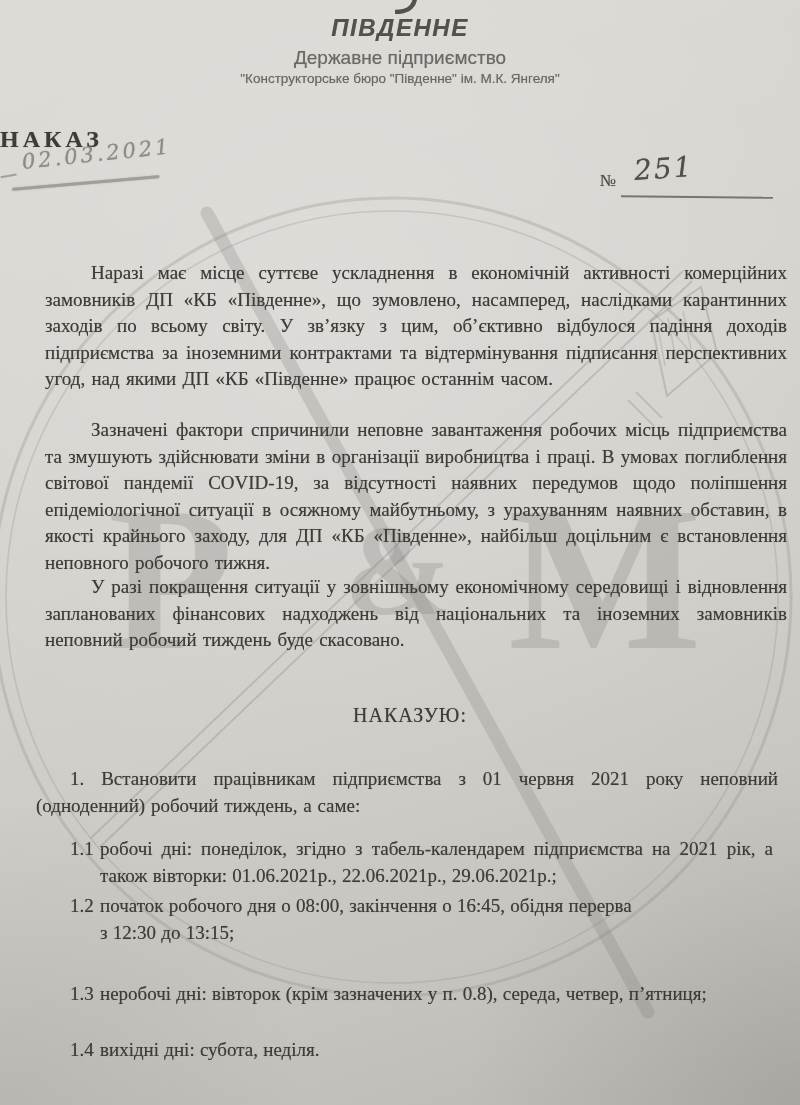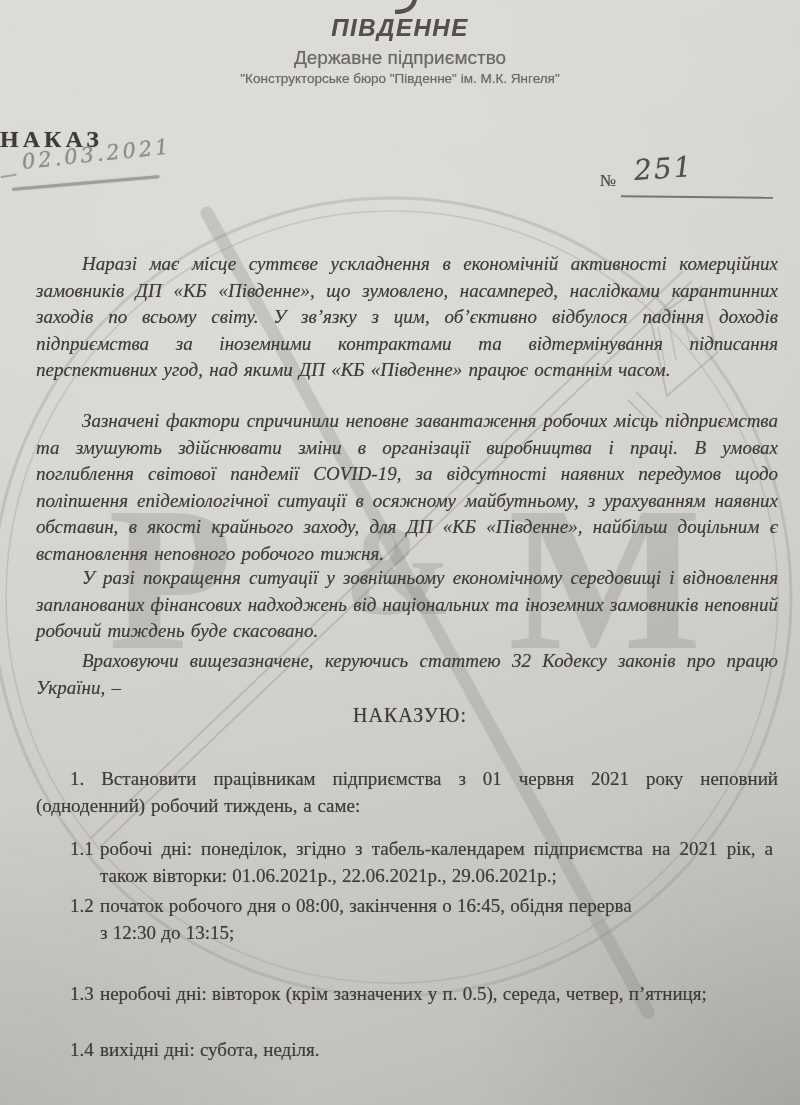--- a/index.html
+++ b/index.html
@@ -50,21 +50,21 @@
     background:rgba(112,110,106,0.55);transform:rotate(-5deg);transform-origin:left center;
     border-radius:2px;box-shadow:0 0 1.2px rgba(112,110,106,0.5);}
   .num-label{position:absolute;left:600px;top:171px;font-size:17px;color:#504e4a;}
   .num-hand{position:absolute;left:634px;top:152px;font-size:28px;letter-spacing:2px;
     color:#504e4a;transform:rotate(-4deg);text-shadow:0 0 0.8px rgba(80,78,74,0.6);}
   .num-line{position:absolute;left:621px;top:196px;width:152px;height:1.7px;
     background:rgba(86,84,80,0.75);transform:rotate(0.6deg);}
 
   
   .para{position:absolute;left:28px;width:742px;font-size:19px;line-height:26.5px;
-    text-align:justify;text-indent:46px;word-spacing:1.5px;margin:8px;font-style:italic;}
+    text-align:justify;text-indent:46px;word-spacing:1.5px;margin:17px;}
   .p1{top:243px;} .p2{top:400px;} .p3{top:557px;} .p4{top:640px;}
   .decree{position:absolute;left:0;top:704px;width:100%;text-align:center;
     font-size:20px;letter-spacing:1px;margin-left:10px;}
   .item1{position:absolute;left:28px;top:757px;width:742px;font-size:19px;
     line-height:27px;text-align:justify;text-indent:34px;word-spacing:1px;margin:8px;}
   .sub{position:absolute;left:28px;width:745px;display:flex;font-size:19px;line-height:27px;}
   .sub .n{flex:0 0 30px;margin-left:42px;}
   .sub .t{flex:1;text-align:justify;white-space:pre-line;word-spacing:0.5px;}
   .s11{top:835px;} .s12{top:892px;} .s13{top:980px;} .s14{top:1036px;}
 </style>
@@ -112,37 +112,36 @@
     <div class="date-hand hand">02.03.2021</div>
     <div class="date-line"></div>
 
     <div class="num-label ink">№</div>
     <div class="num-hand hand">251</div>
     <div class="num-line"></div>
 
     <p class="para p1 ink">Наразі має місце суттєве ускладнення в економічній активності комерційних замовників ДП «КБ «Південне», що зумовлено, насамперед, наслідками карантинних заходів по всьому світу. У зв’язку з цим, об’єктивно відбулося падіння доходів підприємства за іноземними контрактами та відтермінування підписання перспективних угод, над якими ДП «КБ «Південне» працює останнім часом.</p>
     <p class="para p2 ink">Зазначені фактори спричинили неповне завантаження робочих місць підприємства та змушують здійснювати зміни в організації виробництва і праці. В умовах поглиблення світової пандемії COVID-19, за відсутності наявних передумов щодо поліпшення епідеміологічної ситуації в осяжному майбутньому, з урахуванням наявних обставин, в якості крайнього заходу, для ДП «КБ «Південне», найбільш доцільним є встановлення неповного робочого тижня.</p>
     <p class="para p3 ink">У разі покращення ситуації у зовнішньому економічному середовищі і відновлення запланованих фінансових надходжень від національних та іноземних замовників неповний робочий тиждень буде скасовано.</p>
-    <p class="para p4 ink">Враховуючи вищезазначене, керуючись статтею 32 Кодексу законів про працю України, –</p>
 
     <div class="decree ink">НАКАЗУЮ:</div>
     <p class="item1 ink">1. Встановити працівникам підприємства з 01 червня 2021 року неповний (одноденний) робочий тиждень, а саме:</p>
 
     <div class="sub s11">
       <span class="n ink">1.1</span>
       <span class="t ink">робочі дні: понеділок, згідно з табель-календарем підприємства на 2021 рік, а також вівторки: 01.06.2021р., 22.06.2021р., 29.06.2021р.;</span>
     </div>
     <div class="sub s12">
       <span class="n ink">1.2</span>
       <span class="t ink">початок робочого дня о 08:00, закінчення о 16:45, обідня перерва
 з 12:30 до 13:15;</span>
     </div>
     <div class="sub s13">
       <span class="n ink">1.3</span>
-      <span class="t ink">неробочі дні: вівторок (крім зазначених у п. 0.5), середа, четвер, п’ятниця;</span>
+      <span class="t ink">неробочі дні: вівторок (крім зазначених у п. 0.8), середа, четвер, п’ятниця;</span>
     </div>
     <div class="sub s14">
       <span class="n ink">1.4</span>
       <span class="t ink">вихідні дні: субота, неділя.</span>
     </div>
 
   </div>
 </div>
 
 </body></html>

